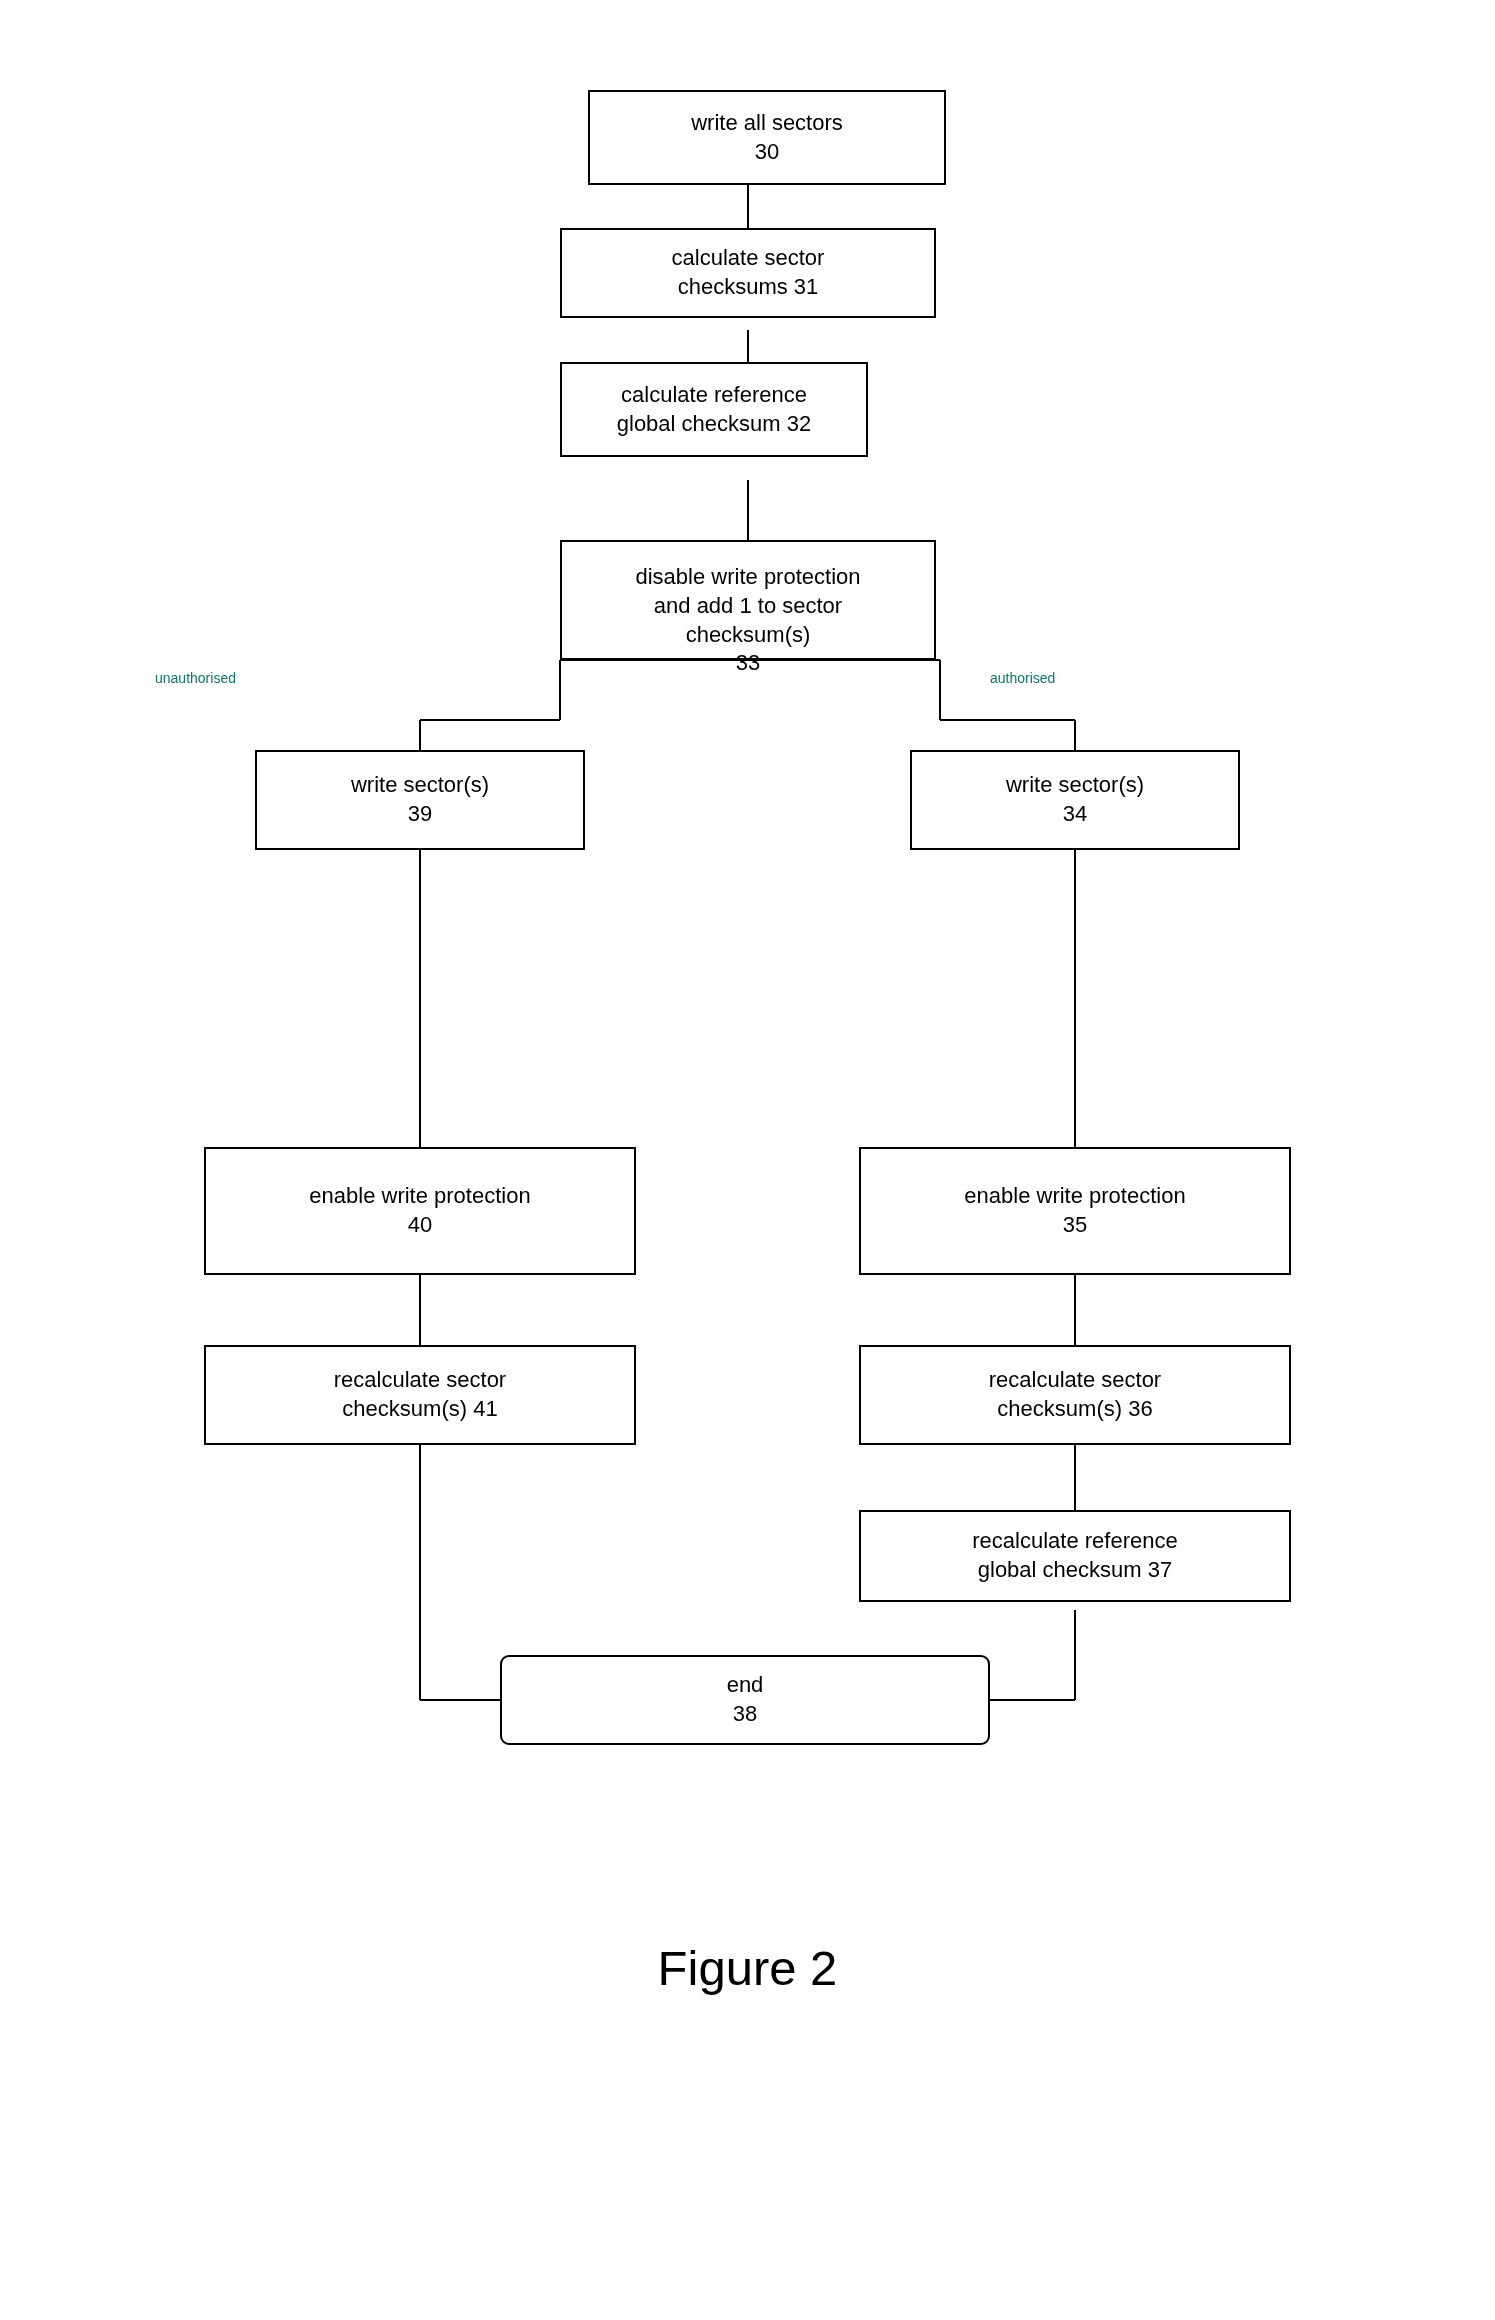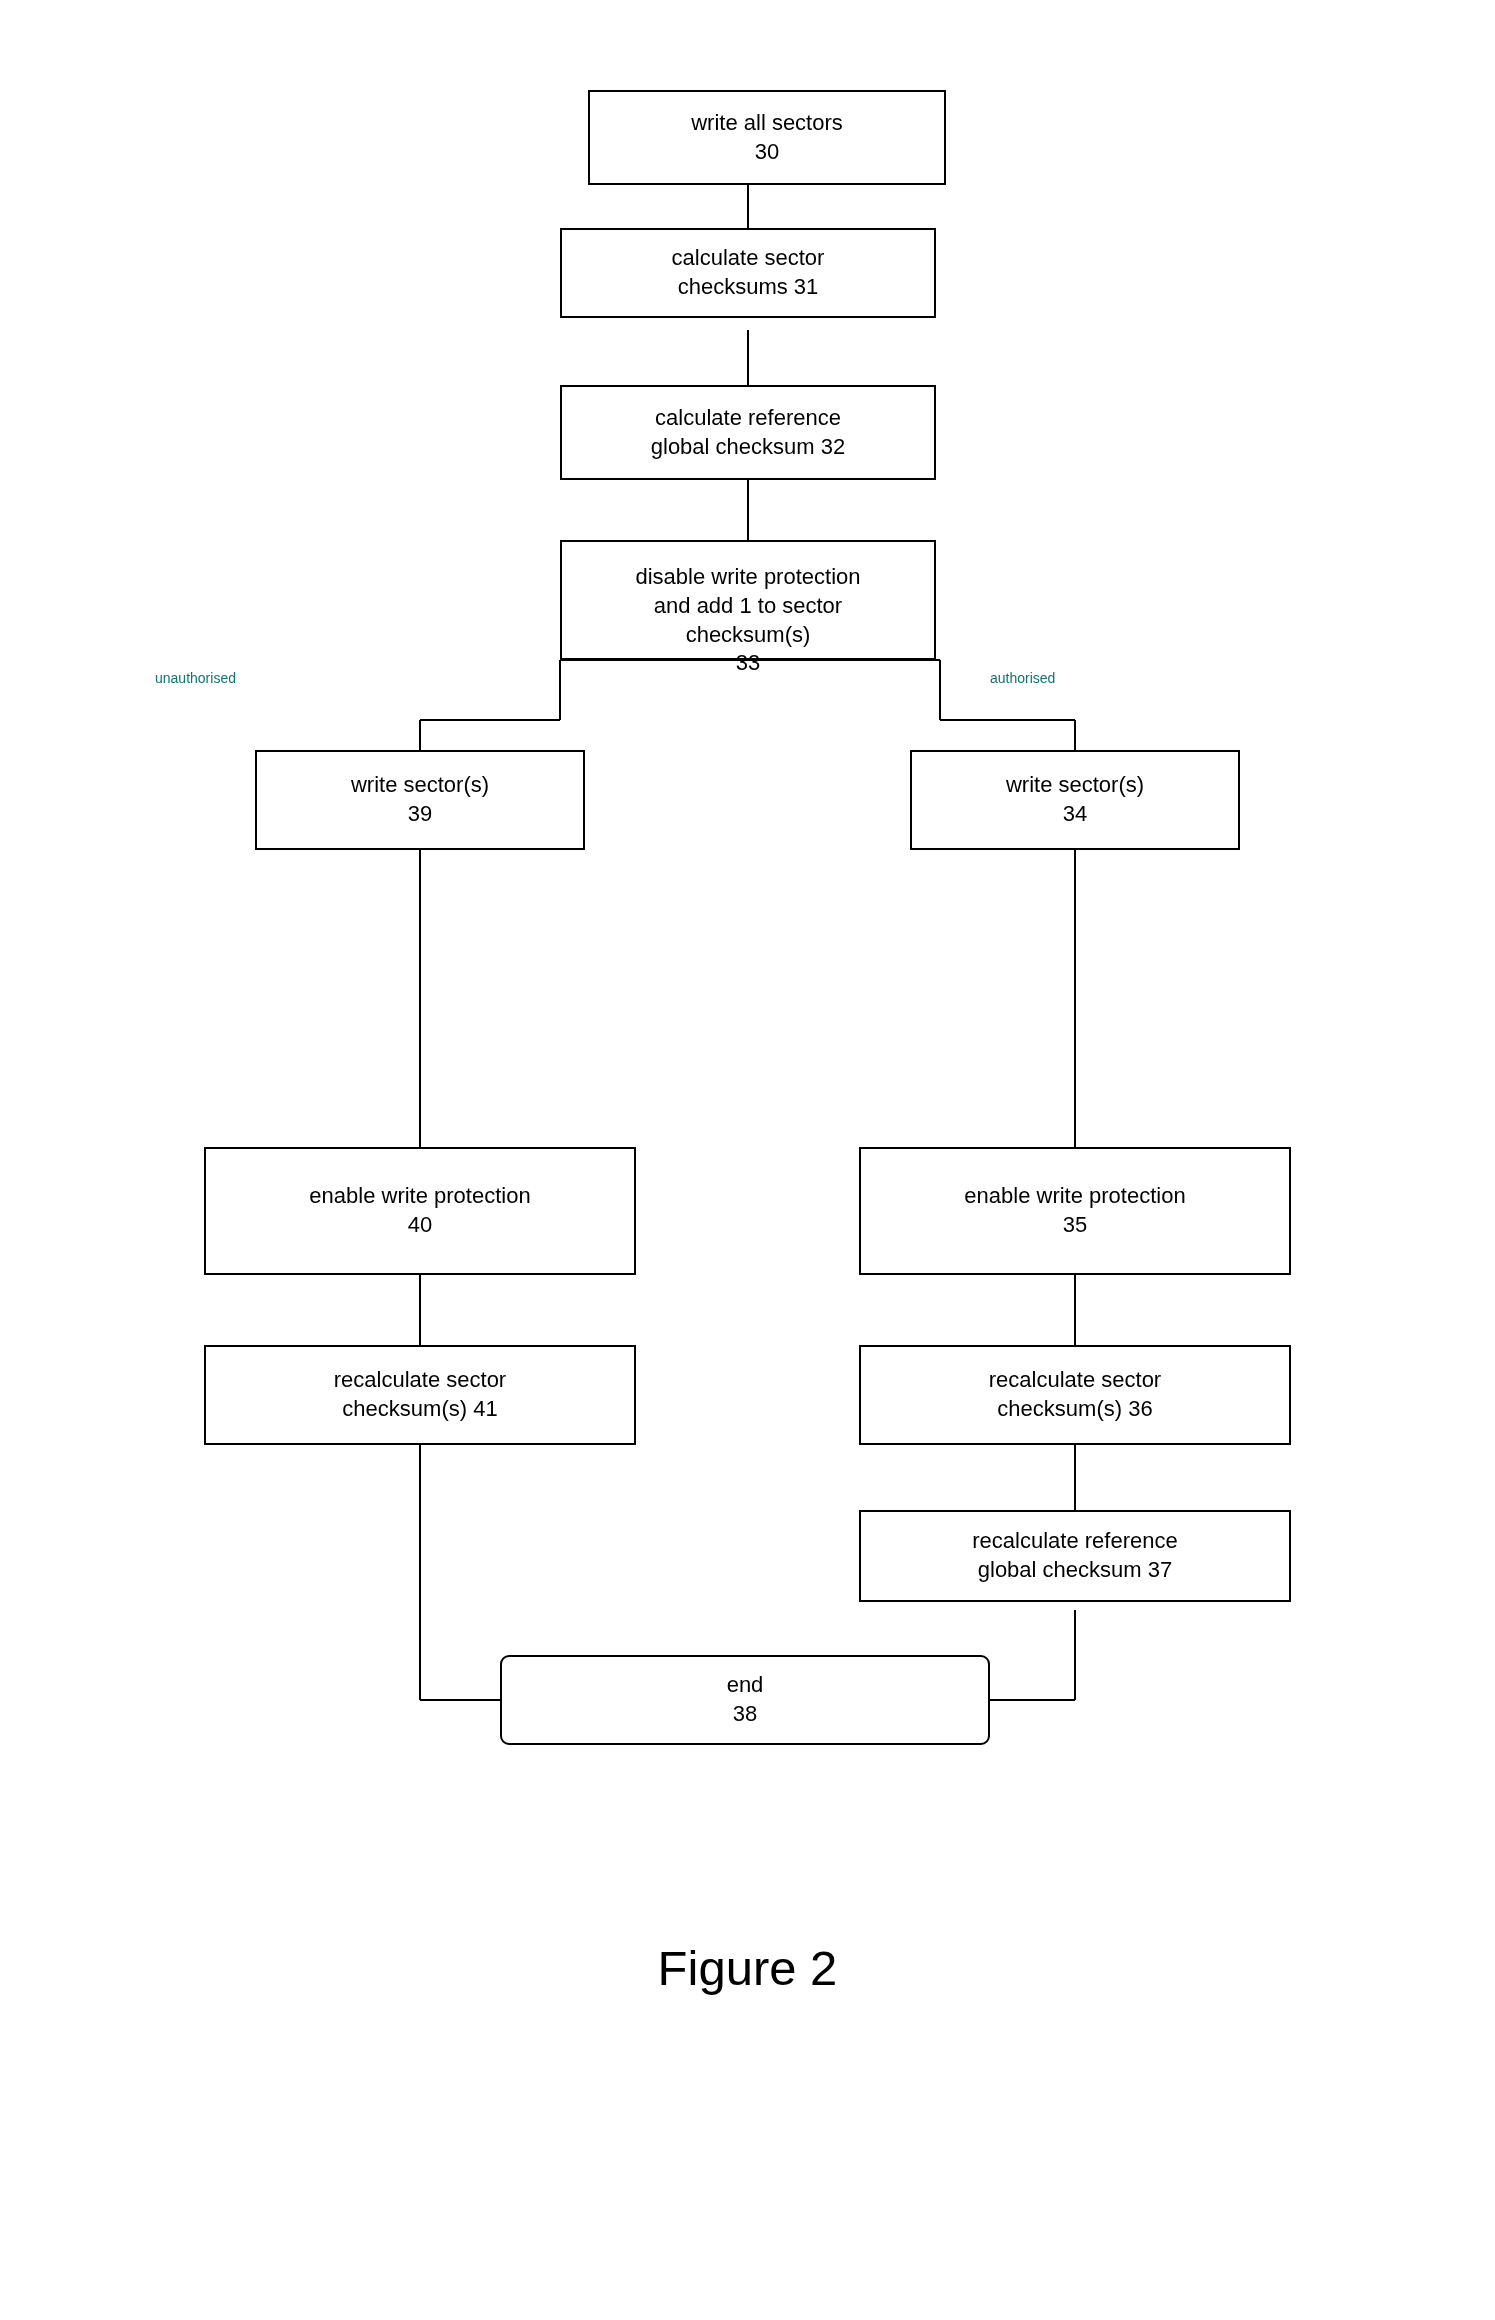--- a/index.html
+++ b/index.html
@@ -98,21 +98,21 @@
   <div class="flowchart-box" style="left: 560px; top: 90px; width: 358px; height: 95px; margin-left: 28px;">
     <span style="white-space: pre-line;">write all sectors
 30</span>
   </div>
 
   <div class="flowchart-box" style="left: 560px; top: 228px; width: 376px; height: 90px;">
     <span style="white-space: pre-line;">calculate sector
 checksums 31</span>
   </div>
 
-  <div class="flowchart-box" style="left: 560px; top: 385px; width: 376px; height: 95px;">
+  <div class="flowchart-box" style="left: 560px; top: 362px; width: 308px; height: 95px;">
     <span style="white-space: pre-line;">calculate reference
 global checksum 32</span>
   </div>
 
   <div class="flowchart-box" style="left: 560px; top: 540px; width: 376px; height: 120px;">
     <span style="white-space: pre-line; margin-top: 41px;">disable write protection
 and add 1 to sector
 checksum(s)
 33</span>
   </div>

